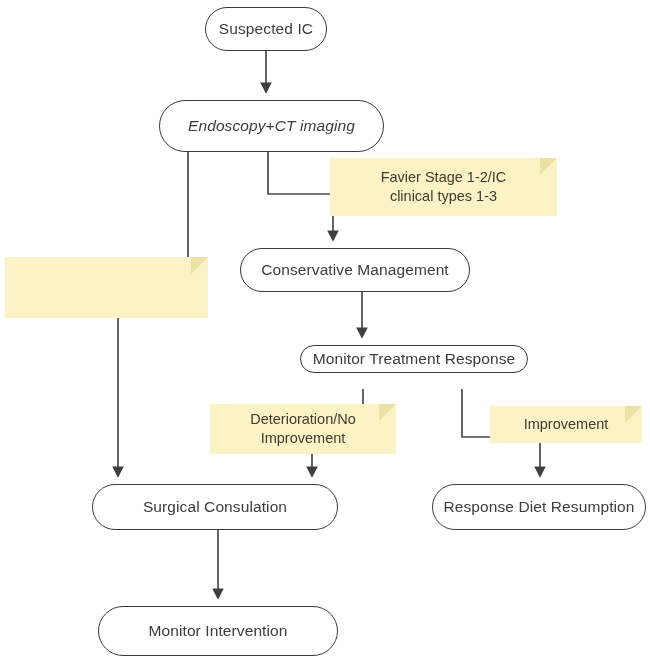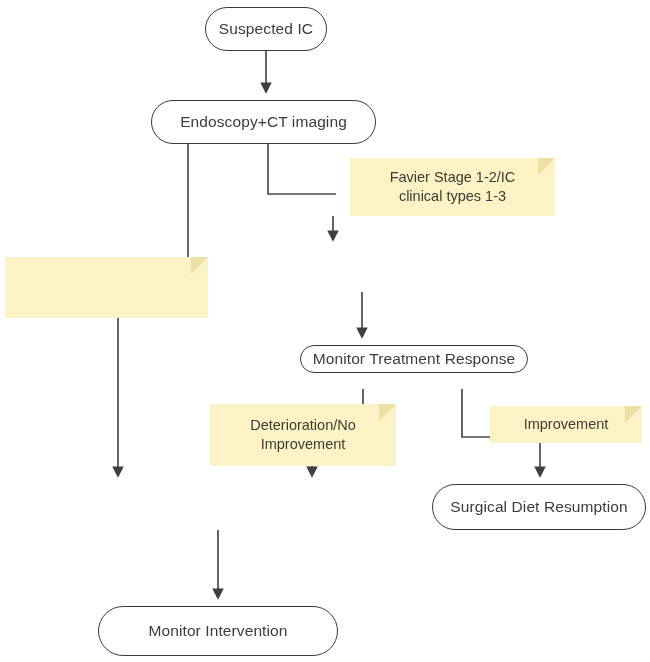--- a/index.html
+++ b/index.html
@@ -122,54 +122,60 @@
 
     <g>
       <path d="M540,443 L540,476" stroke="#4a4a4a" stroke-width="1.7" fill="none" marker-end="url(#arrowhead)"></path>
     </g>
 
     <g>
       <path d="M218,530 L218,598" stroke="#4a4a4a" stroke-width="1.7" fill="none" marker-end="url(#arrowhead)"></path>
     </g>
   </svg>
 
-  <div class="note" style="left:330px; top:158px; width:205px; height:58px;margin-left:20px;">
+  <div class="note" style="left:330px; top:158px; width:227px; height:58px;">
     <span class="fold-tri"></span>
     <span class="note-label">Favier Stage 1-2/IC<br>clinical types 1-3</span>
   </div>
 
   <div class="note" style="left:5px; top:257px; width:203px; height:61px;">
     <span class="fold-tri"></span>
   </div>
 
-  <div class="note" style="left:210px; top:404px; width:186px; height:62px;">
+  <div class="note" style="left:210px; top:404px; width:186px; height:50px;">
     <span class="fold-tri"></span>
     <span class="note-label">Deterioration/No<br>Improvement</span>
   </div>
 
   <div class="note" style="left:490px; top:406px; width:152px; height:37px;">
     <span class="fold-tri"></span>
     <span class="note-label">Improvement</span>
   </div>
 
   <div class="node" style="left:205px; top:7px; width:122px; height:44px;">
     <span>Suspected IC</span>
   </div>
 
-  <div class="node" style="left:151px; top:100px; width:225px; height:44px;">
+  <div class="node" style="left:159px; top:100px; width:225px; height:52px;font-style:italic;">
     <span>Endoscopy+CT imaging</span>
   </div>
 
+  <div class="node" style="left:240px; top:248px; width:230px; height:44px;">
+    <span>Conservative Management</span>
+  </div>
 
   <div class="node" style="left:300px; top:345px; width:228px; height:28px;">
     <span>Monitor Treatment Response</span>
   </div>
 
+  <div class="node" style="left:92px; top:484px; width:246px; height:46px;">
+    <span>Surgical Consulation</span>
+  </div>
 
   <div class="node" style="left:432px; top:484px; width:214px; height:46px;">
-    <span>Surgical Diet Resumption</span>
+    <span>Response Diet Resumption</span>
   </div>
 
   <div class="node" style="left:98px; top:606px; width:240px; height:50px;">
     <span>Monitor Intervention</span>
   </div>
 
 </div>
 
 </body></html>

